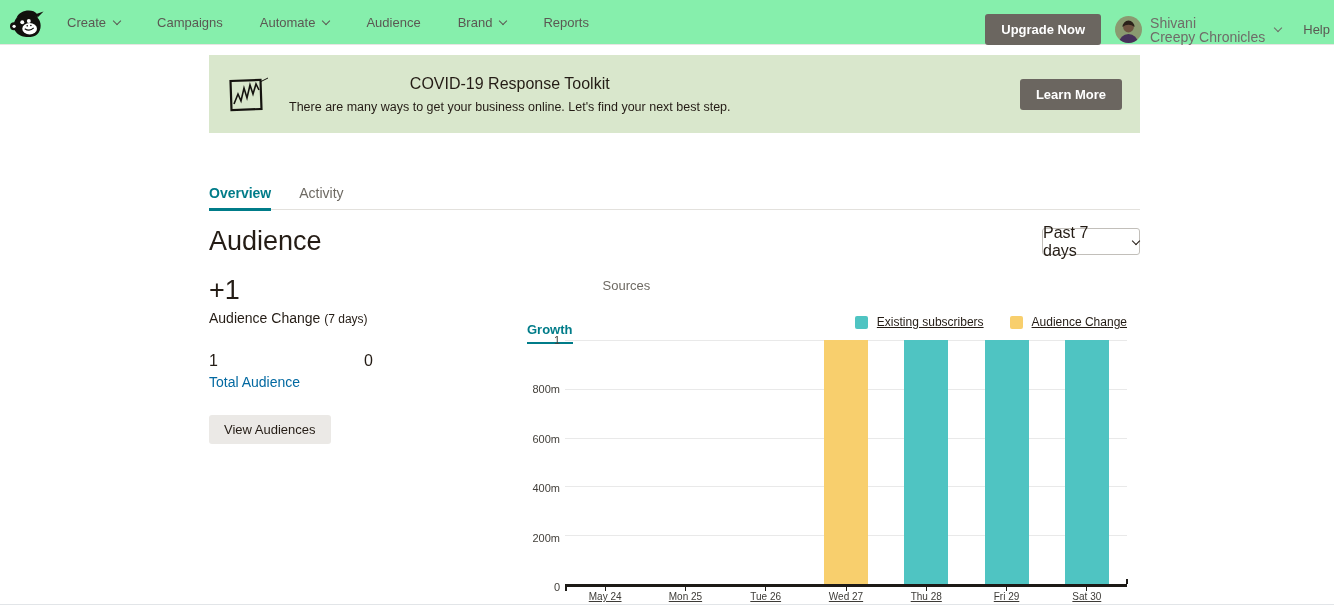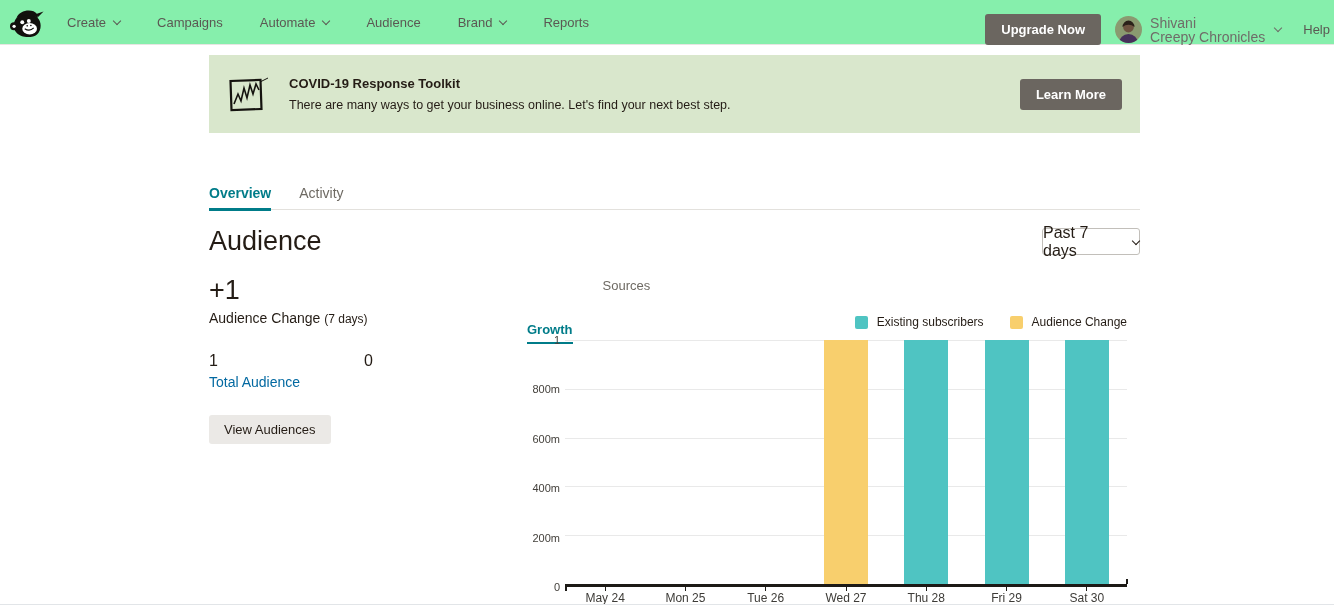--- a/index.html
+++ b/index.html
@@ -21,21 +21,21 @@
   .account { display:flex; align-items:center; margin-left:14px; cursor:pointer; }
   .avatar { width:27px; height:27px; border-radius:50%; overflow:hidden; display:inline-block; flex:none; }
   .user { display:flex; flex-direction:column; margin-left:8px; font-size:14px; color:#6f6c68; line-height:14px; }
   .account .chev { color:#6f6c68; margin-left:10px; }
   .help { font-size:13px; color:#5b5853; margin-left:22px; text-decoration:none; cursor:pointer; }
 
   
   .banner { position:absolute; left:209px; top:55px; width:931px; height:78px; background:#d9e7cc;
             display:flex; align-items:center; padding:0 18px; }
   .banner-icon { width:40px; height:36px; margin-left:2px; margin-right:20px; flex:none; }
-  .banner-title { font-size:13px; font-weight:bold; color:#241c15; margin-bottom:7px; }
+  .banner-title { font-size:16px; font-weight:normal; color:#241c15; margin-bottom:7px;text-align:center; }
   .banner-desc { font-size:12.5px; color:#241c15; }
   .banner-spacer { flex:1; }
 
   
   .tabs { position:absolute; left:209px; top:185px; width:931px; display:flex; gap:28px;
           border-bottom:1px solid #e3e1dd; }
   .tabs .tab { font-size:14px; color:#6e6a63; padding-bottom:8px; position:relative; cursor:pointer; text-decoration:none; }
   .tabs .tab.active { color:#007c89; font-weight:bold; }
   .tabs .tab.active::after { content:""; position:absolute; left:0; right:0; bottom:-2px; height:3px; background:#007c89; }
 
@@ -57,37 +57,37 @@
   .stat-lab { margin-top:3px; font-size:14px; line-height:18px; color:#0369a1; max-width:130px; }
   .btn-light { margin-top:24px; background:#ebe9e6; color:#241c15; border:none; border-radius:3px;
                font-family:inherit; font-size:13px; padding:7px 15px; cursor:pointer; }
 
   
   .chart { position:absolute; left:527px; top:278px; width:613px; height:330px; }
   .chart-tabs { display:flex; gap:30px; }
   .chart-tabs .tab { font-size:13px; color:#6e6a63; padding-bottom:7px; position:relative; cursor:pointer; text-decoration:none; }
   .chart-tabs .tab.active { color:#007c89; font-weight:bold;margin-top:44px; }
   .chart-tabs .tab.active::after { content:""; position:absolute; left:0; right:0; bottom:0; height:2.5px; background:#007c89; }
-  .legend { position:absolute; top:37px; right:13px; display:flex; gap:26px; }
+  .legend { position:absolute; top:37px; right:13px; display:flex; gap:26px;text-decoration:underline; }
   .legend-item { display:flex; align-items:center; font-size:12px; color:#241c15; }
   .legend-item .sw { width:13px; height:13px; border-radius:2px; margin-right:9px; display:inline-block; }
   .plot-wrap { position:absolute; left:0; top:62px; width:613px; }
   .ylabels { position:absolute; left:0; top:0; width:33px; height:247px; }
   .ylab { position:absolute; right:0; transform:translateY(-50%); font-size:11px; color:#44413c; }
   .plot { position:relative; margin-left:38px; width:562px; height:247px; border-bottom:3px solid #1d1a16; }
   .grid-line { position:absolute; left:0; right:0; height:1px; background:#e9e9e9; }
   .bars { position:absolute; left:0; top:0; width:100%; height:100%; display:flex; align-items:flex-end; z-index:1; }
   .bar-cell { flex:1; height:100%; display:flex; align-items:flex-end; justify-content:center; }
   .bar { width:44px; }
   .tick { position:absolute; bottom:-7px; width:1px; height:4px; background:#1d1a16; }
   .cap { position:absolute; background:#1d1a16; }
   .cap-l { left:0; bottom:-7px; width:2px; height:4px; }
   .cap-r { right:-1px; bottom:0; width:2px; height:5px; }
   .xlabels { margin-left:38px; width:562px; display:flex; margin-top:4px; }
-  .xlab { flex:1; text-align:center; font-size:12px; color:#3d3b37; }
+  .xlab { flex:1; text-align:center; font-size:10px; color:#3d3b37;text-decoration:underline; }
 
   .bottom-divider { position:absolute; left:0; top:604px; width:1334px; height:1px; background:#e2e5e8; }
 </style>
 </head>
 <body>
 
 <div class="canvas">
 
   <header class="topnav">
     <a class="logo">

